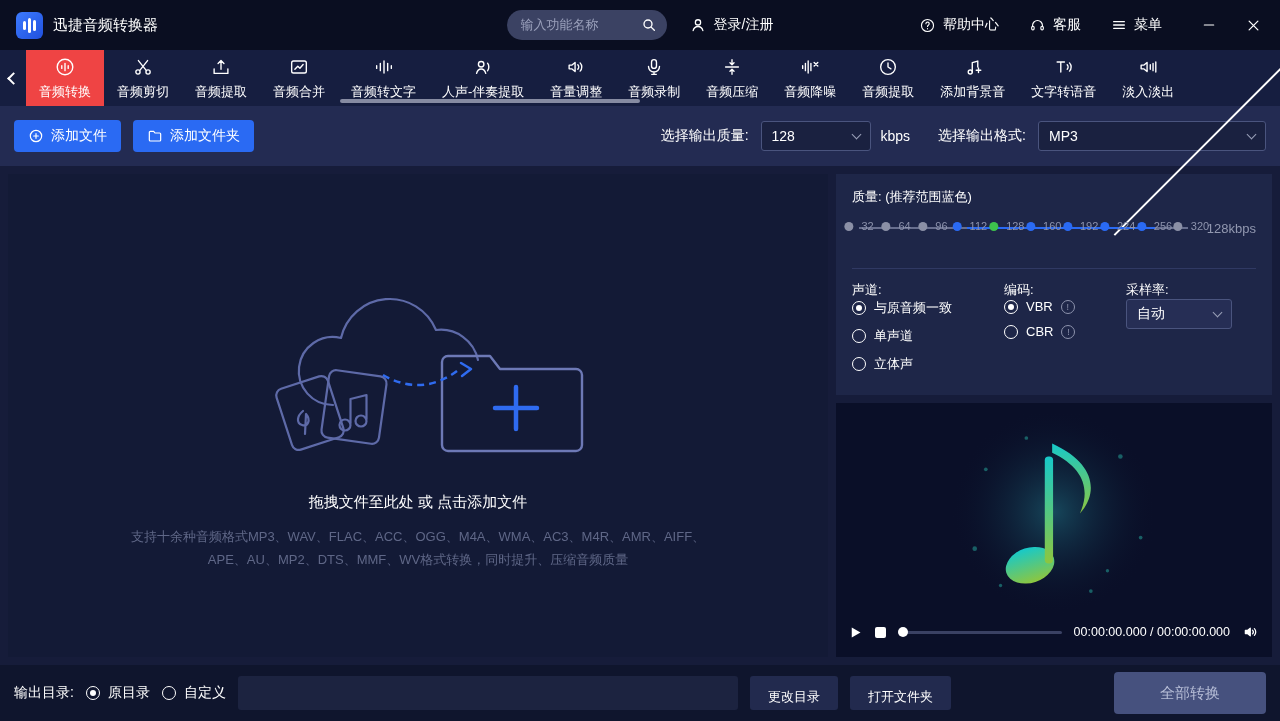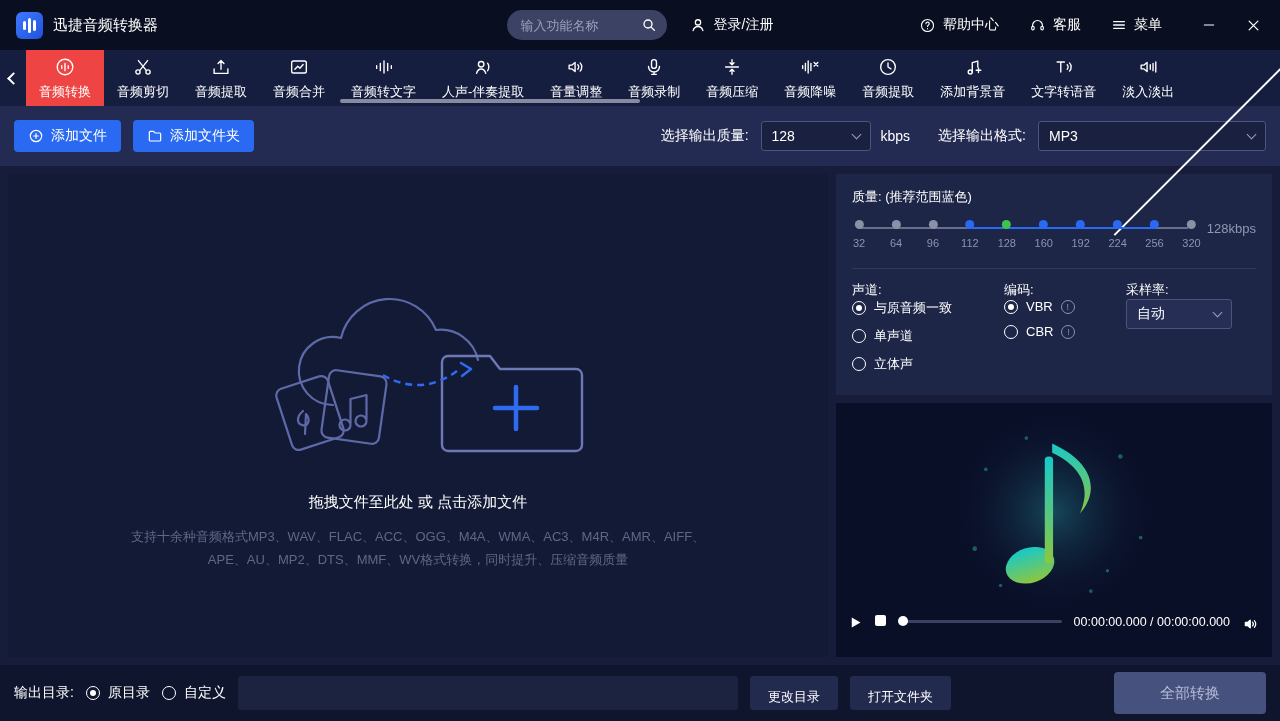--- a/index.html
+++ b/index.html
@@ -9,21 +9,21 @@
 
   
   .titlebar{flex:0 0 50px;background:#0a0e21;display:flex;align-items:center;padding:0 16px}
   .tb-left{flex:1;display:flex;align-items:center;min-width:0}
   .logo{width:27px;height:27px;border-radius:6px;background:linear-gradient(135deg,#3d7bff,#2050dd);display:flex;align-items:center;justify-content:center;gap:2px}
   .logo i{display:block;width:3px;background:#fff;border-radius:2px}
   .logo i:nth-child(1){height:9px}.logo i:nth-child(2){height:15px}.logo i:nth-child(3){height:11px}
   .app-title{margin-left:10px;font-size:15px;white-space:nowrap}
   .tb-center{display:flex;align-items:center}
   .searchbox{width:160px;height:30px;border-radius:16px;background:#3b4263;display:flex;align-items:center;padding:0 10px 0 14px}
-  .searchbox input{flex:1;min-width:0;background:transparent;border:none;outline:none;color:#dfe2ef;font-size:13px;font-family:Liberation Sans, sans-serif}
+  .searchbox input{flex:1;min-width:0;background:transparent;border:none;outline:none;color:#dfe2ef;font-size:13px;font-family:Liberation Serif, serif}
   .searchbox input::placeholder{color:#9aa0bb}
   .login{display:flex;align-items:center;gap:7px;margin-left:22px;font-size:14px;white-space:nowrap}
   .tb-right{flex:1;display:flex;align-items:center;justify-content:flex-end}
   .tb-item{display:flex;align-items:center;gap:7px;font-size:14px;white-space:nowrap}
   .tb-item + .tb-item{margin-left:30px}
   .win-btn{margin-left:36px;display:flex;align-items:center;justify-content:center;width:22px;height:22px}
 
   
   .tabbar{flex:0 0 56px;background:#161e40;display:flex;align-items:stretch;position:relative}
   .tab-nav{flex:0 0 26px;display:flex;align-items:center;justify-content:center}
@@ -52,21 +52,21 @@
   .drop-main{font-size:15px;margin-top:16px}
   .drop-sub{font-size:13px;color:#5f6787;line-height:1.75;max-width:580px;margin-top:14px}
 
   .right{flex:0 0 436px;display:flex;flex-direction:column;gap:8px;min-height:0}
   .settings{background:#1e2648;padding:14px 16px 12px}
   .q-title{font-size:13px}
   .slider-row{display:flex;align-items:flex-start;margin-top:14px}
   .qslider{flex:1;position:relative;height:42px;margin:0 14px 0 2px}
   .q-track{position:absolute;left:5px;right:5px;top:6.5px;height:2px;background:#676e8e}
   .q-range{position:absolute;top:6.5px;height:2px;background:#2a6af3}
-  .tick{position:absolute;top:0;transform:translateX(-50%);display:flex;flex-direction:column;align-items:center;gap:8px}
+  .tick{position:absolute;top:0;transform:translateX(-50%);display:flex;flex-direction:row;align-items:center;gap:8px}
   .dot{width:9px;height:9px;border-radius:50%;background:#8b90a6}
   .t-range .dot{background:#2a6af3}
   .t-current .dot{background:#3dc24d}
   .tick-label{font-size:11px;color:#8d93ad}
   .q-value{font-size:13px;color:#9298b0;white-space:nowrap;margin-top:1px}
   .divider{height:1px;background:#303963;margin:6px 0 12px}
   .opt-cols{display:flex}
   .col{display:flex;flex-direction:column}
   .col-channel{width:152px}
   .col-encode{width:122px}
@@ -74,21 +74,21 @@
   .col-title{font-size:13px;}
   .opt-row{display:flex;align-items:center;margin-bottom:10px;font-size:13px}
   .radio{width:14px;height:14px;border:1.5px solid #fff;border-radius:50%;display:inline-flex;align-items:center;justify-content:center;margin-right:8px;flex:0 0 auto}
   .radio.on::after{content:"";width:6px;height:6px;border-radius:50%;background:#fff}
   .info-icon{width:14px;height:14px;border:1px solid #8d93ad;border-radius:50%;color:#8d93ad;font-size:9px;display:inline-flex;align-items:center;justify-content:center;margin-left:8px}
   .info-icon::after{content:"!"}
   .rate-select{width:106px;height:30px;background:#262e55}
 
   .playerbox{flex:1;min-height:0;background:#0a0f28;display:flex;flex-direction:column}
   .note-stage{flex:1;min-height:0;display:flex;align-items:center;justify-content:center;overflow:hidden}
-  .controls{flex:0 0 42px;display:flex;align-items:flex-start;gap:12px;padding:0 12px 8px}
+  .controls{flex:0 0 42px;display:flex;align-items:center;gap:12px;padding:0 12px 8px}
   .pslider{flex:1;position:relative;height:12px}
   .p-track{position:absolute;left:0;right:0;top:5px;height:3px;border-radius:2px;background:#3a4163}
   .p-handle{position:absolute;left:0;top:1px;width:10px;height:10px;border-radius:50%;background:#fff}
   .time{font-size:12.5px;white-space:nowrap}
   .icon-btn{display:flex;align-items:center;justify-content:center;background:none;border:none;padding:0}
   .stop-sq{width:11px;height:11px;border-radius:2px;background:#fff}
 
   
   .bottombar{flex:0 0 56px;background:#0f152d;display:flex;align-items:center;padding:0 14px;gap:12px}
   .bb-label{font-size:14px;white-space:nowrap}

